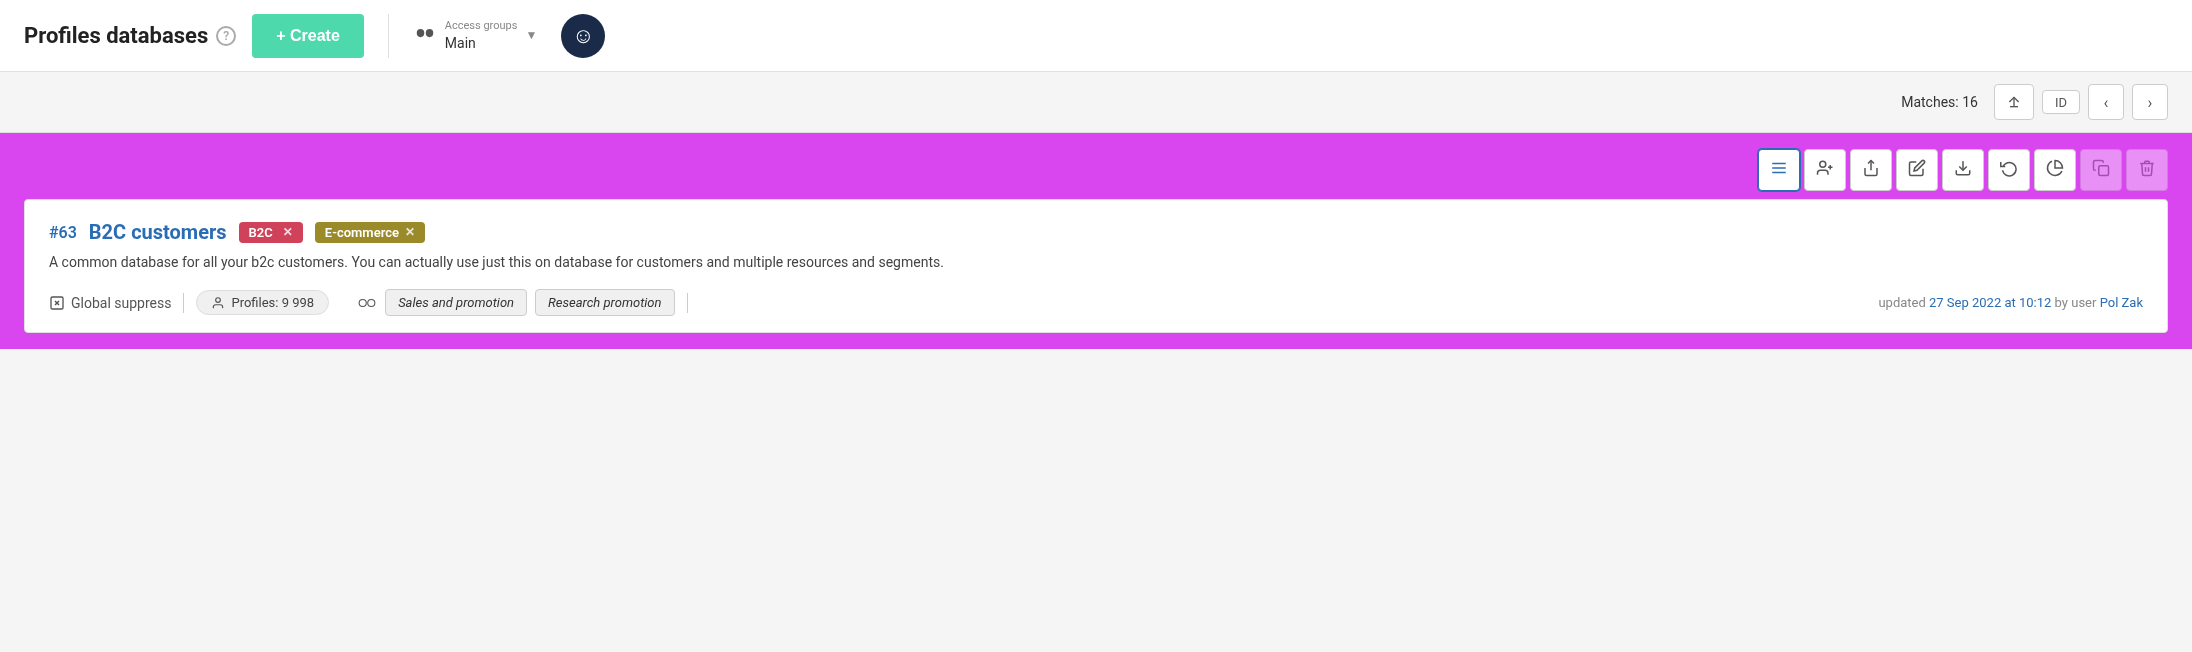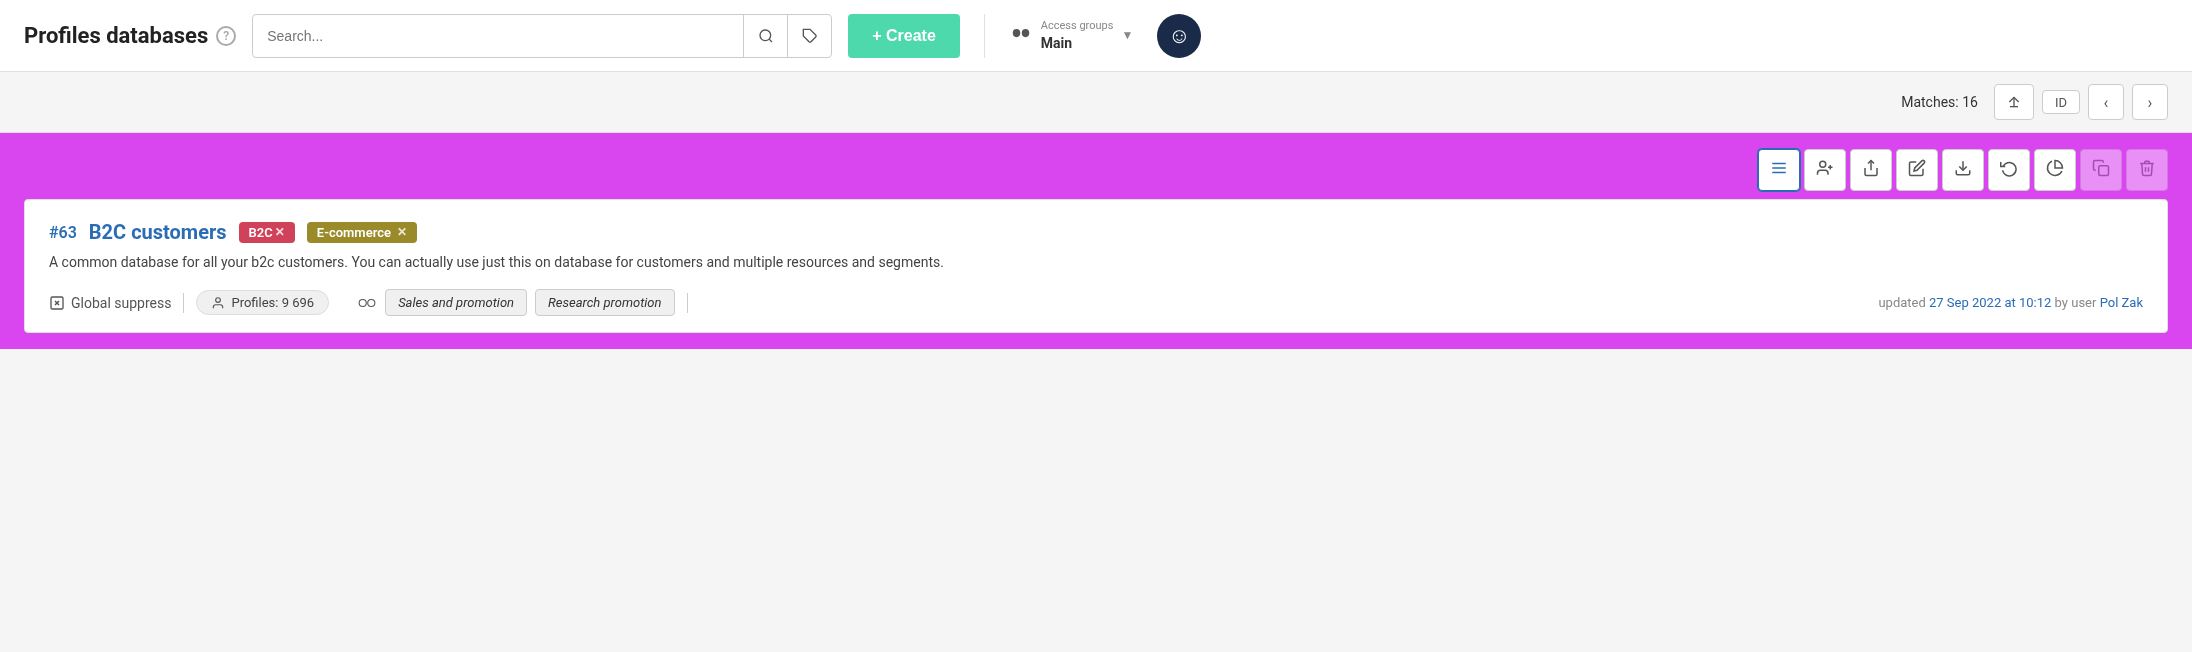--- a/index.html
+++ b/index.html
@@ -131,21 +131,21 @@
       line-height: 1.3;
     }
 
     .access-groups-label {
       font-size: 11px;
       color: #888;
     }
 
     .access-groups-value {
       font-size: 14px;
-      font-weight: 700;
+      font-weight: 400;
       color: #333;
     }
 
     .chevron-down {
       color: #888;
       font-size: 12px;
     }
 
     .avatar {
       width: 44px;
@@ -284,21 +284,21 @@
 
     .tag-b2c {
       background: #d0425a;
       color: #fff;
       border-radius: 4px;
       padding: 3px 10px;
       font-size: 13px;
       font-weight: 600;
       display: flex;
       align-items: center;
-      gap: 2px;
+      gap: 10px;
     }
 
     .tag-ecommerce {
       background: #9a8a2a;
       color: #fff;
       border-radius: 4px;
       padding: 3px 10px;
       font-size: 13px;
       font-weight: 600;
       display: flex;
@@ -386,35 +386,20 @@
   </style>
 </head>
 <body>
 
 <div class="header">
   <div class="page-title">
     <span>Profiles databases</span>
     <span class="help-icon">?</span>
   </div>
 
-  <div class="search-container">
-    <input class="search-input" type="text" placeholder="Search..." style="">
-    <div class="search-icon-btn">
-      <svg width="16" height="16" viewBox="0 0 24 24" fill="none" stroke="currentColor" stroke-width="2">
-        <circle cx="11" cy="11" r="8"></circle>
-          <line x1="21" y1="21" x2="16.65" y2="16.65"></line>
-      </svg>
-    </div>
-    <div class="tag-icon-btn">
-      <svg width="16" height="16" viewBox="0 0 24 24" fill="none" stroke="currentColor" stroke-width="2">
-        <path d="M20.59 13.41l-7.17 7.17a2 2 0 0 1-2.83 0L2 12V2h10l8.59 8.59a2 2 0 0 1 0 2.82z"></path>
-        <line x1="7" y1="7" x2="7.01" y2="7"></line>
-      </svg>
-    </div>
-  </div>
 
   <button class="create-btn">
     <span>+ Create</span>
   </button>
 
   <div class="header-divider"></div>
 
   <div class="access-groups">
     <span class="access-groups-icon">
       <svg width="24" height="18" viewBox="0 0 32 22" fill="#555">
@@ -566,21 +551,21 @@
         <span>Global suppress</span>
       </div>
 
       <div class="footer-divider"></div>
 
       <div class="profiles-badge">
         <svg width="14" height="14" viewBox="0 0 24 24" fill="none" stroke="#555" stroke-width="2">
           <path d="M20 21v-2a4 4 0 0 0-4-4H8a4 4 0 0 0-4 4v2"></path>
           <circle cx="12" cy="7" r="4"></circle>
         </svg>
-        <span>Profiles: 9 696</span>
+        <span>Profiles: 9 998</span>
       </div>
 
       <div class="groups-section">
         <svg width="20" height="14" viewBox="0 0 28 18" fill="none" stroke="#555" stroke-width="1.5">
           <circle cx="8" cy="9" r="5"></circle>
           <circle cx="20" cy="9" r="5"></circle>
         </svg>
         <div class="group-badge">Sales and promotion</div>
         <div class="group-badge">Research promotion</div>
       </div>

